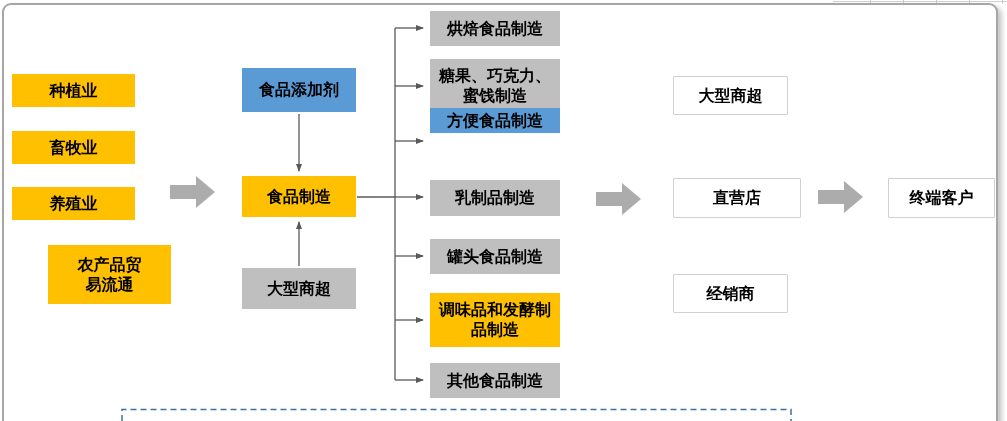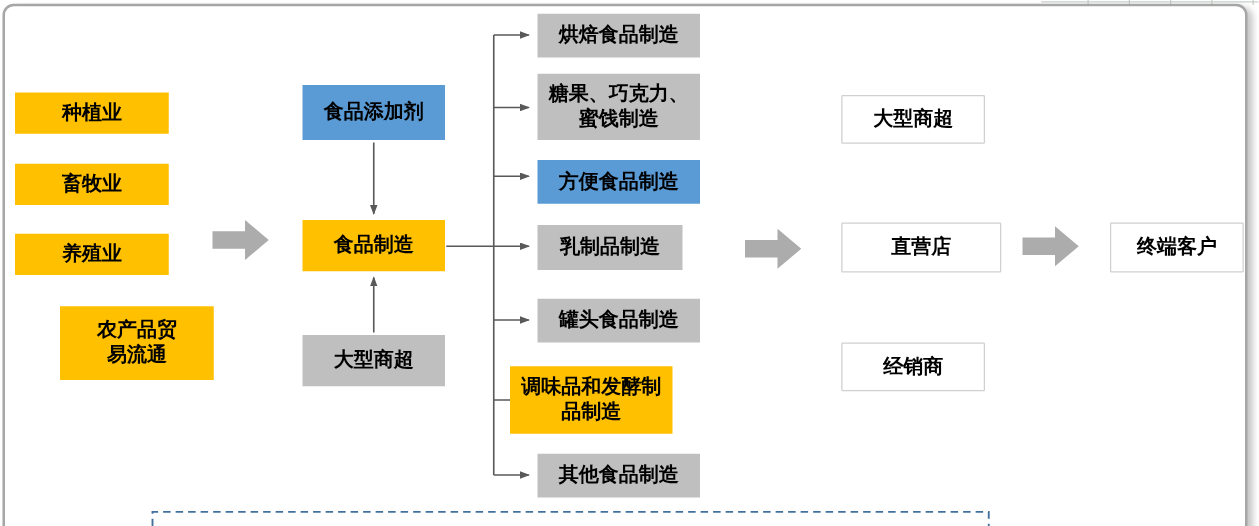--- a/index.html
+++ b/index.html
@@ -79,24 +79,24 @@
   <div class="node yellow" style="left:12px;top:131px;width:123px;height:33px;">畜牧业</div>
   <div class="node yellow" style="left:12px;top:187px;width:123px;height:33px;">养殖业</div>
   <div class="node yellow padL" style="left:12px;top:245px;width:123px;height:59px;">农产品贸易流通</div>
 
   <div class="node blue" style="left:242px;top:68px;width:114px;height:44px;">食品添加剂</div>
   <div class="node yellow" style="left:242px;top:176px;width:114px;height:41px;">食品制造</div>
   <div class="node gray" style="left:242px;top:268px;width:114px;height:41px;">大型商超</div>
 
   <div class="node gray" style="left:430px;top:11px;width:130px;height:35px;">烘焙食品制造</div>
   <div class="node gray pad" style="left:430px;top:59px;width:130px;height:53px;">糖果、巧克力、蜜饯制造</div>
-  <div class="node blue" style="left:430px;top:128px;width:130px;height:35px;">方便食品制造</div>
-  <div class="node gray" style="left:430px;top:180px;width:116px;height:36px;">乳制品制造</div>
+  <div class="node blue" style="left:430px;top:108px;width:130px;height:25px;">方便食品制造</div>
+  <div class="node gray" style="left:430px;top:180px;width:130px;height:36px;">乳制品制造</div>
   <div class="node gray" style="left:430px;top:239px;width:130px;height:35px;">罐头食品制造</div>
-  <div class="node yellow pad" style="left:408px;top:293px;width:130px;height:54px;">调味品和发酵制品制造</div>
+  <div class="node yellow pad" style="left:430px;top:293px;width:130px;height:54px;">调味品和发酵制品制造</div>
   <div class="node gray" style="left:430px;top:363px;width:130px;height:35px;">其他食品制造</div>
 
   <div class="node outline" style="left:673px;top:76px;width:115px;height:39px;">大型商超</div>
   <div class="node outline" style="left:673px;top:178px;width:128px;height:40px;">直营店</div>
   <div class="node outline" style="left:673px;top:274px;width:115px;height:39px;">经销商</div>
 
   <div class="node outline" style="left:888px;top:178px;width:107px;height:40px;">终端客户</div>
 
 </div>
 

